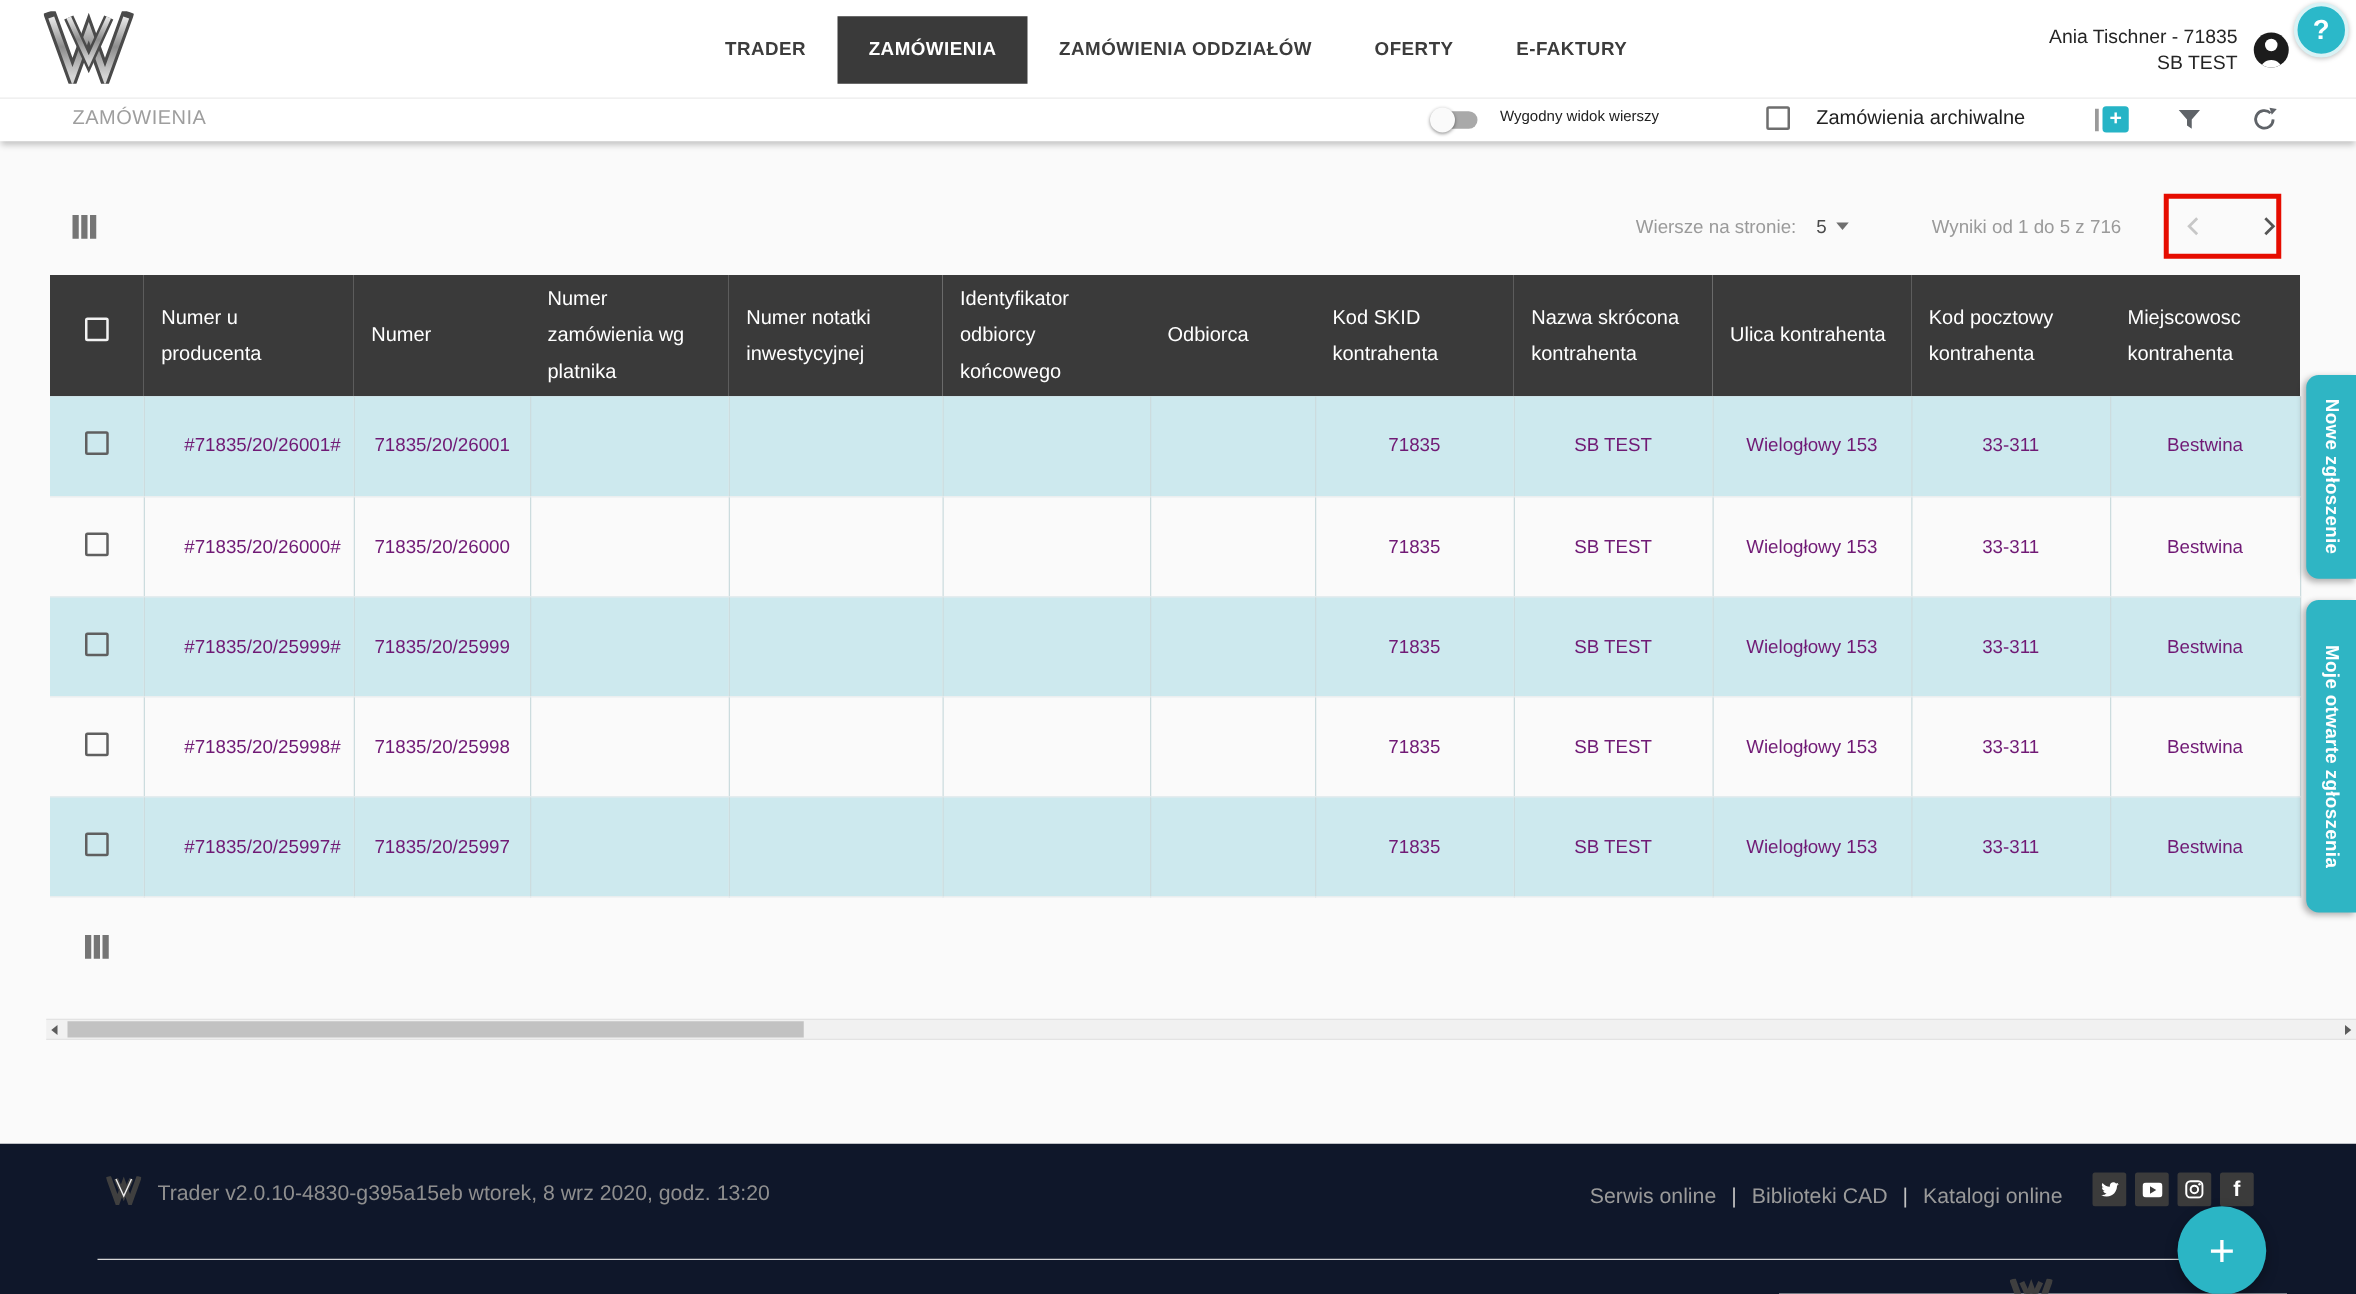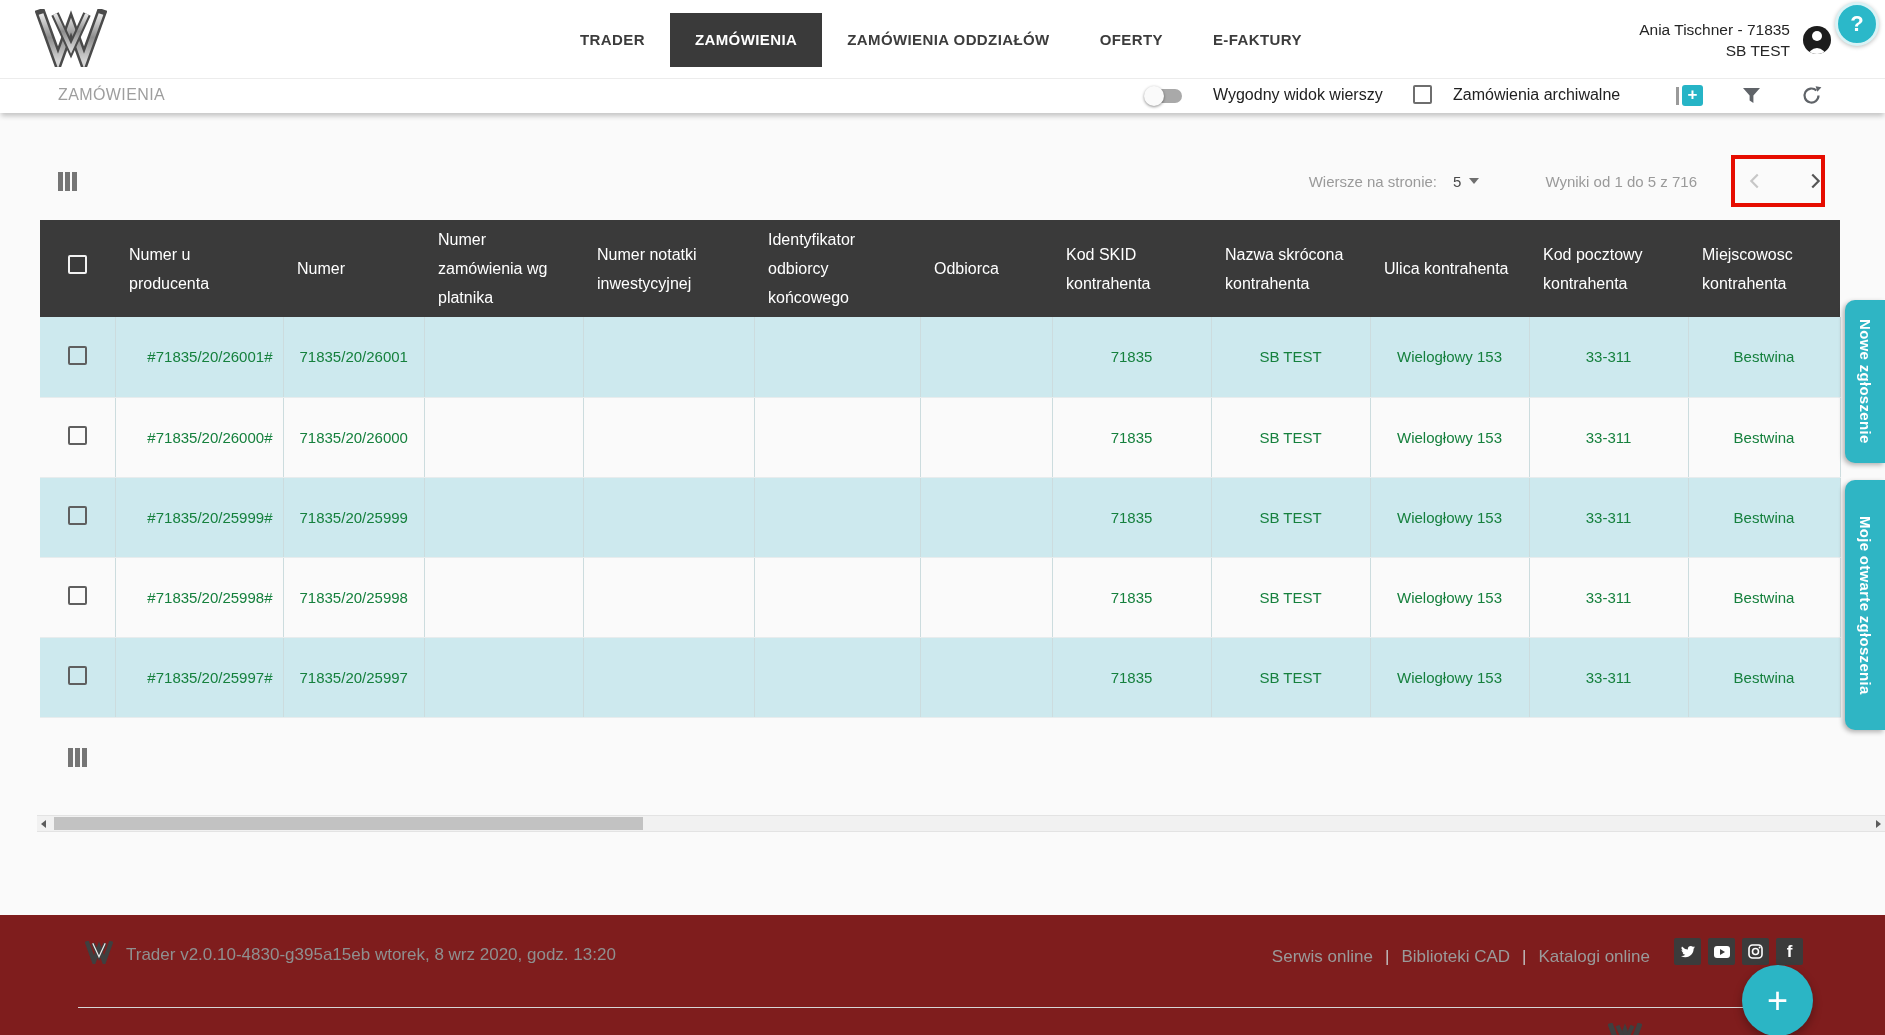--- a/index.html
+++ b/index.html
@@ -21,21 +21,21 @@
   .avatar { position:absolute; left:1803px; top:26px; width:28px; height:28px; background:#1c1c1c; border-radius:50%; overflow:hidden; }
   .avatar::before { content:""; position:absolute; top:5px; left:50%; transform:translateX(-50%); width:10px; height:10px; border-radius:50%; background:#fff; }
   .avatar::after { content:""; position:absolute; bottom:-5px; left:50%; transform:translateX(-50%); width:18px; height:11px; border-radius:9px 9px 0 0; background:#fff; }
   .help-fab { position:absolute; left:1835px; top:2px; width:44px; height:44px; border-radius:50%; background:#2bb8c9; border:3px solid #d9f2f5; color:#fff; font-size:22px; font-weight:700; display:flex; align-items:center; justify-content:center; box-shadow:0 1px 4px rgba(0,0,0,.25); z-index:30; }
 
   
   .toolbar { position:absolute; top:79px; left:0; right:0; height:34px; background:#fff; box-shadow:0 4px 5px -1px rgba(0,0,0,.22); z-index:15; }
   .toolbar-title { position:absolute; left:58px; top:7px; font-size:16px; color:#9e9e9e; letter-spacing:.4px; }
   .switch { position:absolute; left:1148px; top:10px; width:34px; height:14px; background:#a9a9a9; border-radius:7px; cursor:pointer; }
   .switch::after { content:""; position:absolute; left:-4px; top:-3px; width:20px; height:20px; background:#fafafa; border-radius:50%; box-shadow:0 1px 3px rgba(0,0,0,.45); }
-  .toggle-label { position:absolute; left:1200px; top:7px; font-size:16px; color:#212121;margin-left:13px; }
+  .toggle-label { position:absolute; left:1200px; top:7px; font-size:12px; color:#212121; }
   .cbx { position:absolute; left:1413px; top:6px; width:19px; height:19px; border:2px solid #6e6e6e; border-radius:2px; cursor:pointer; }
   .cbx-label { position:absolute; left:1453px; top:7px; font-size:16px; color:#212121; }
   .tb-icon { position:absolute; top:6px; cursor:pointer; }
   .addtbl { left:1676px; display:flex; align-items:center; gap:3px; }
   .addtbl .vbar { width:3px; height:18px; background:#9a9a9a; }
   .addtbl .plusbox { width:21px; height:21px; background:#26b4c6; border-radius:3px; color:#fff; font-size:17px; font-weight:700; line-height:20px; text-align:center; }
   .filter { left:1742px; top:8px; }
   .refresh { left:1801px; }
 
   
@@ -50,40 +50,40 @@
   .pager .results { margin-right:46px; }
   .page-btn { width:24px; height:24px; display:flex; align-items:center; justify-content:center; cursor:pointer; }
   .page-prev { margin-right:36px; }
   .red-box { position:absolute; left:1731px; top:155px; width:94px; height:52px; border:4px solid #e60c00; z-index:25; pointer-events:none; }
 
   
   .table-wrap { position:absolute; left:40px; top:220px; width:1800px; }
   table { border-collapse:collapse; table-layout:fixed; width:1800px; }
   thead th { background:#3a3a3a; color:#fff; font-size:16px; font-weight:400; height:97px; padding:0 14px; text-align:left; vertical-align:middle; line-height:29px; }
   thead th.cb-col, tbody td.cb-col { text-align:center; padding:0; }
-  tbody td { height:80px; font-size:15px; color:#15803d; border-right:1px solid #ccdcde; border-bottom:1px solid #e7eced; vertical-align:middle; padding:0 10px; }
+  tbody td { height:80px; font-size:15px; color:#701a75; border-right:1px solid #ccdcde; border-bottom:1px solid #e7eced; vertical-align:middle; padding:0 10px; }
   tbody tr:nth-child(odd) { background:#cde9ee; }
   tbody tr:nth-child(even) { background:#fafafa; }
   td.al-r { text-align:right; }
   td.al-l { text-align:left;padding-left:16px; }
   td.al-c { text-align:center; }
   .cb { display:inline-block; width:19px; height:19px; border:2px solid #5f5f5f; border-radius:2px; cursor:pointer; }
   .cb-light { border-color:#f2f2f2; }
 
   
   .hscroll { position:absolute; left:37px; right:0; top:815px; height:17px; background:#f1f1f1; border-top:1px solid #e3e3e3; border-bottom:1px solid #e3e3e3; }
   .hs-arrow { position:absolute; top:0; height:15px; width:13px; display:flex; align-items:center; justify-content:center; cursor:pointer; }
   .hs-arrow.left { left:0; }
   .hs-arrow.right { right:0; }
   .tri-l { width:0; height:0; border-top:4px solid transparent; border-bottom:4px solid transparent; border-right:5px solid #5c5c5c; }
   .tri-r { width:0; height:0; border-top:4px solid transparent; border-bottom:4px solid transparent; border-left:5px solid #5c5c5c; }
   .hs-thumb { position:absolute; left:17px; top:1px; height:13px; width:589px; background:#c2c2c2; cursor:grab; }
 
   
-  .footer { position:absolute; left:0; right:0; top:915px; bottom:0; background:#7f1d1d; }
+  .footer { position:absolute; left:0; right:0; top:915px; bottom:0; background:#0f172a; }
   .version-line { position:absolute; left:85px; top:26px; display:flex; align-items:center; gap:13px; color:#8f8f8f; font-size:17px; }
   .footer-links { position:absolute; right:235px; top:32px; font-size:17px; color:#9a9a9a; display:flex; gap:12px; align-items:center; }
   .footer-links .sep { color:#c2c2c2; }
   .footer-links span[data-interactable="true"] { cursor:pointer; }
   .social { position:absolute; left:1674px; top:23px; display:flex; gap:7px; }
   .soc { width:27px; height:27px; background:#3b3b3b; border-radius:2px; display:flex; align-items:center; justify-content:center; cursor:pointer; color:#fff; }
   .soc .fb { font-size:17px; font-weight:700; }
   .footer-divider { position:absolute; left:78px; right:78px; top:92px; border-top:1px solid #d6d6d6; }
   .fab { position:absolute; left:1742px; top:965px; width:71px; height:71px; border-radius:50%; background:#2bb5c5; color:#fff; font-size:36px; font-weight:400; display:flex; align-items:center; justify-content:center; box-shadow:0 4px 10px rgba(0,0,0,.3); z-index:30; cursor:pointer; }
   .partial-logo { position:absolute; left:1608px; top:1023px; z-index:5; }

